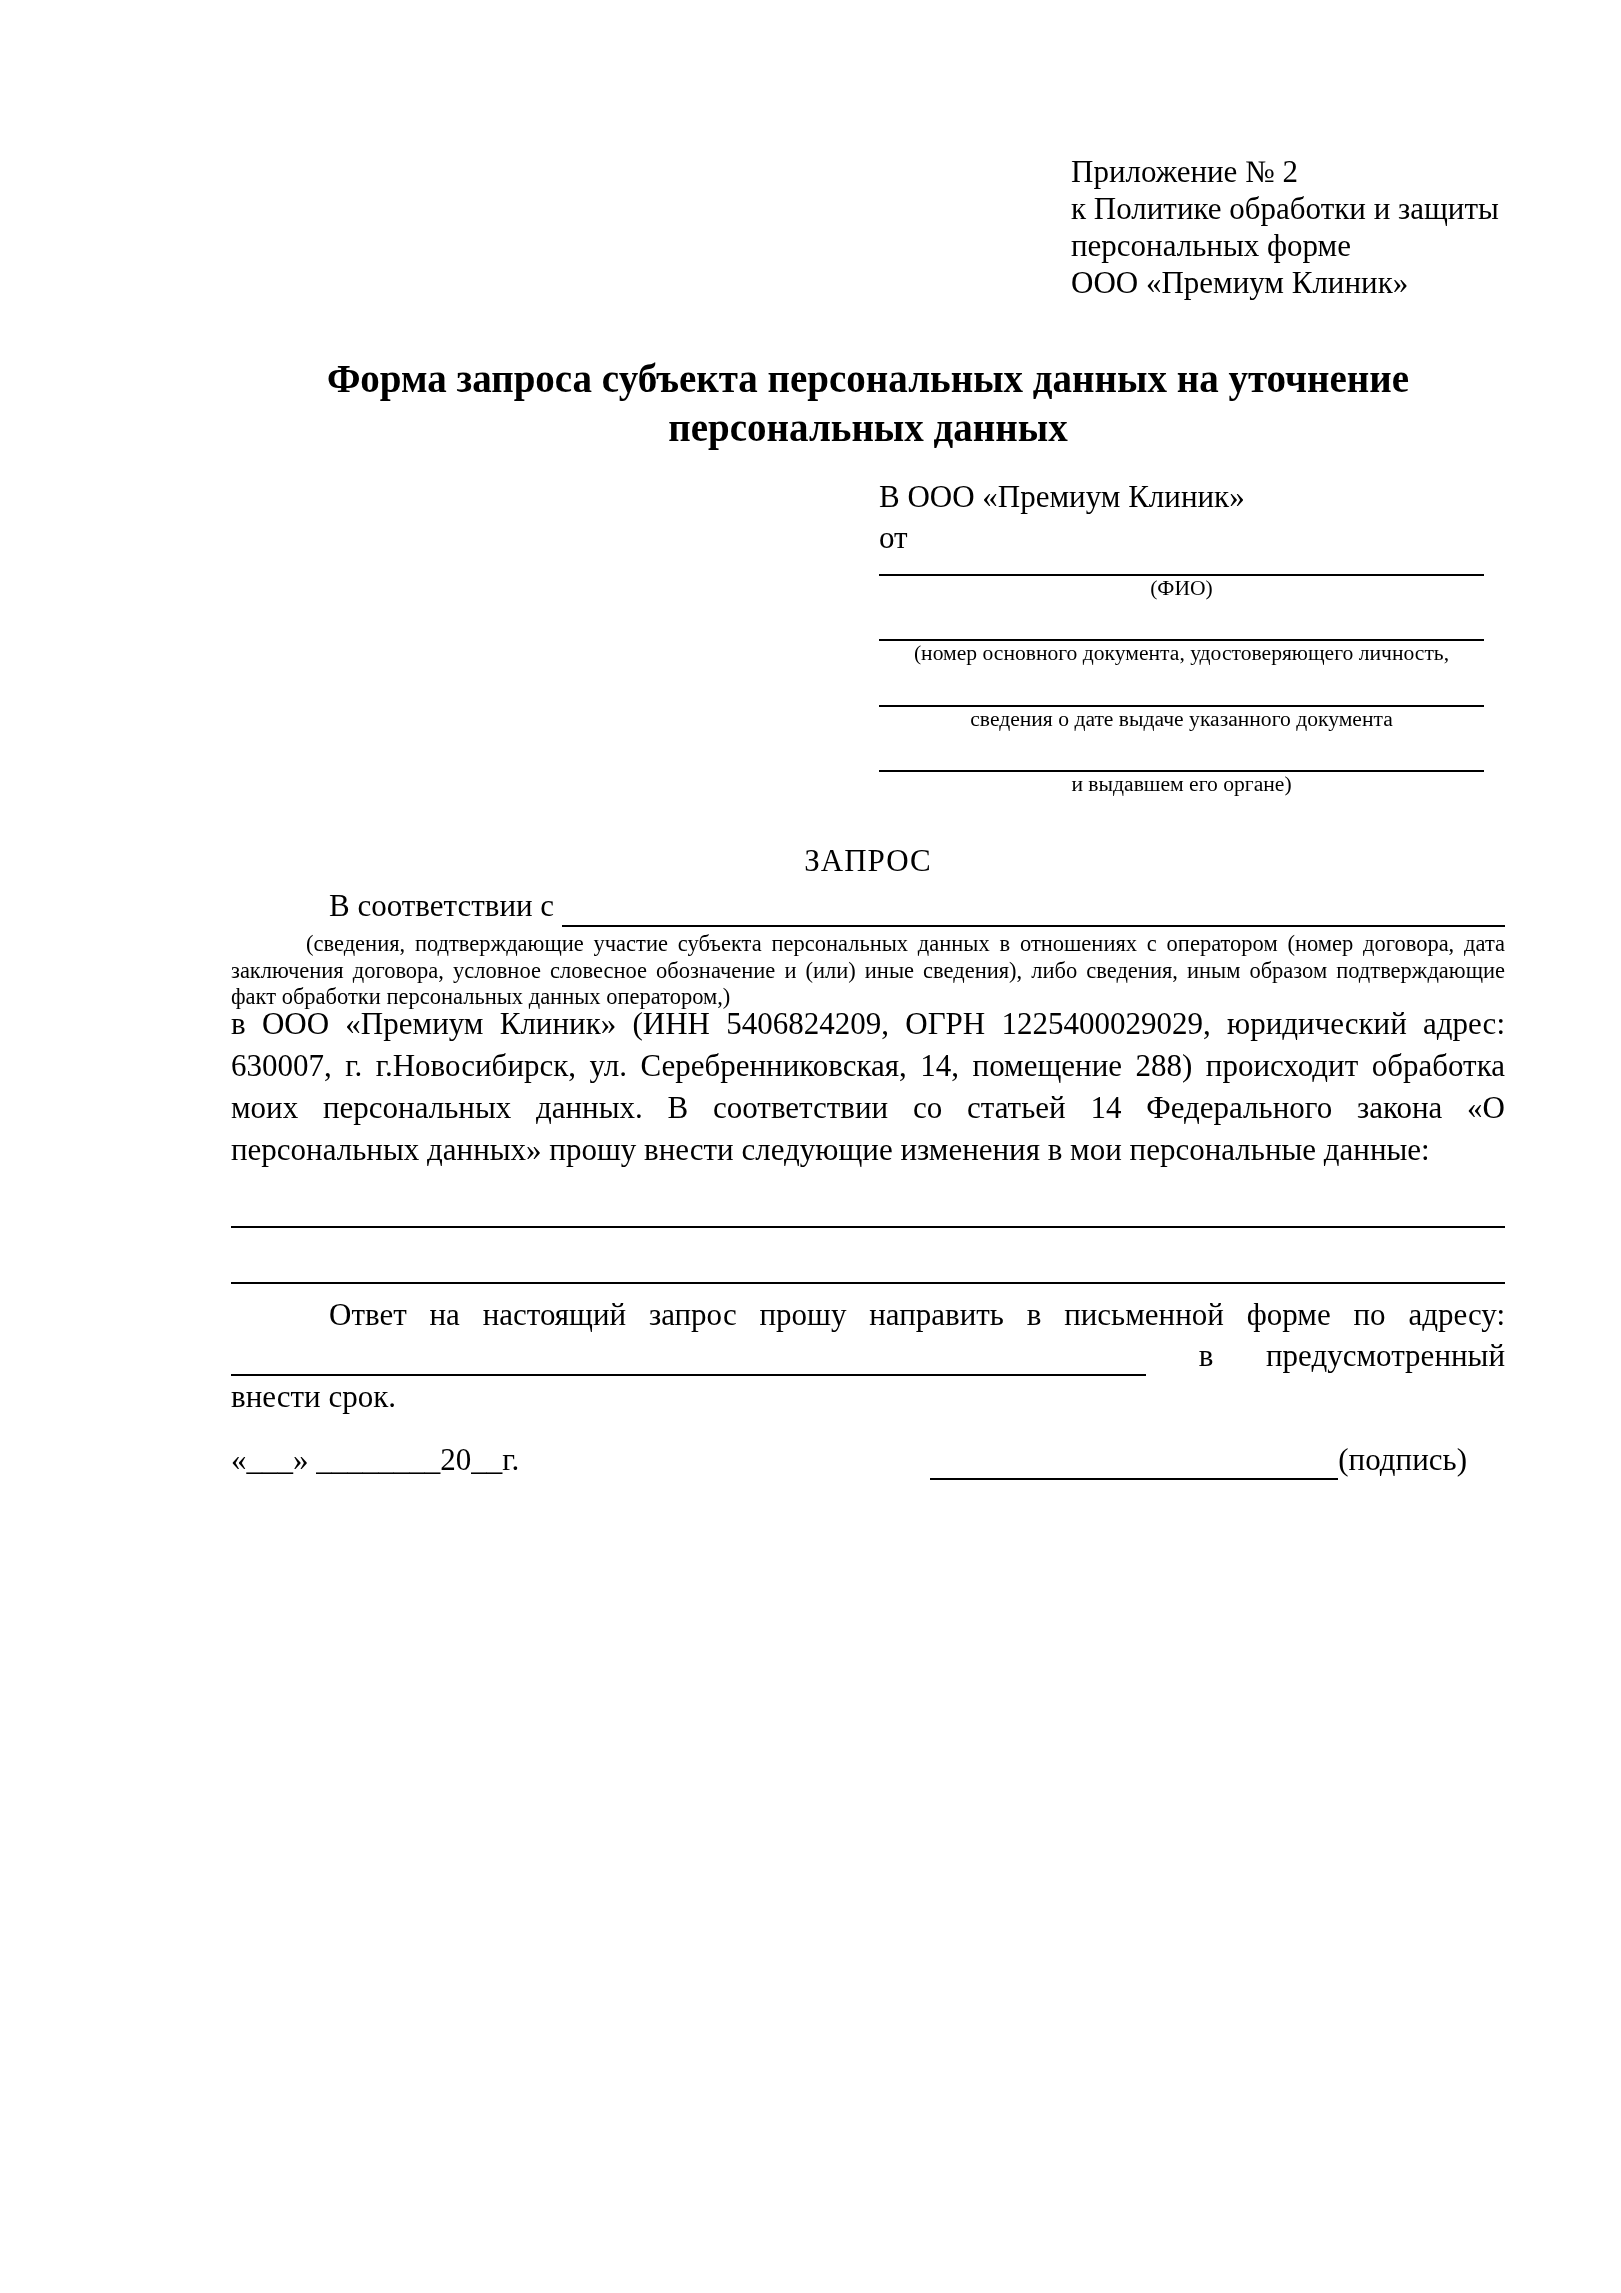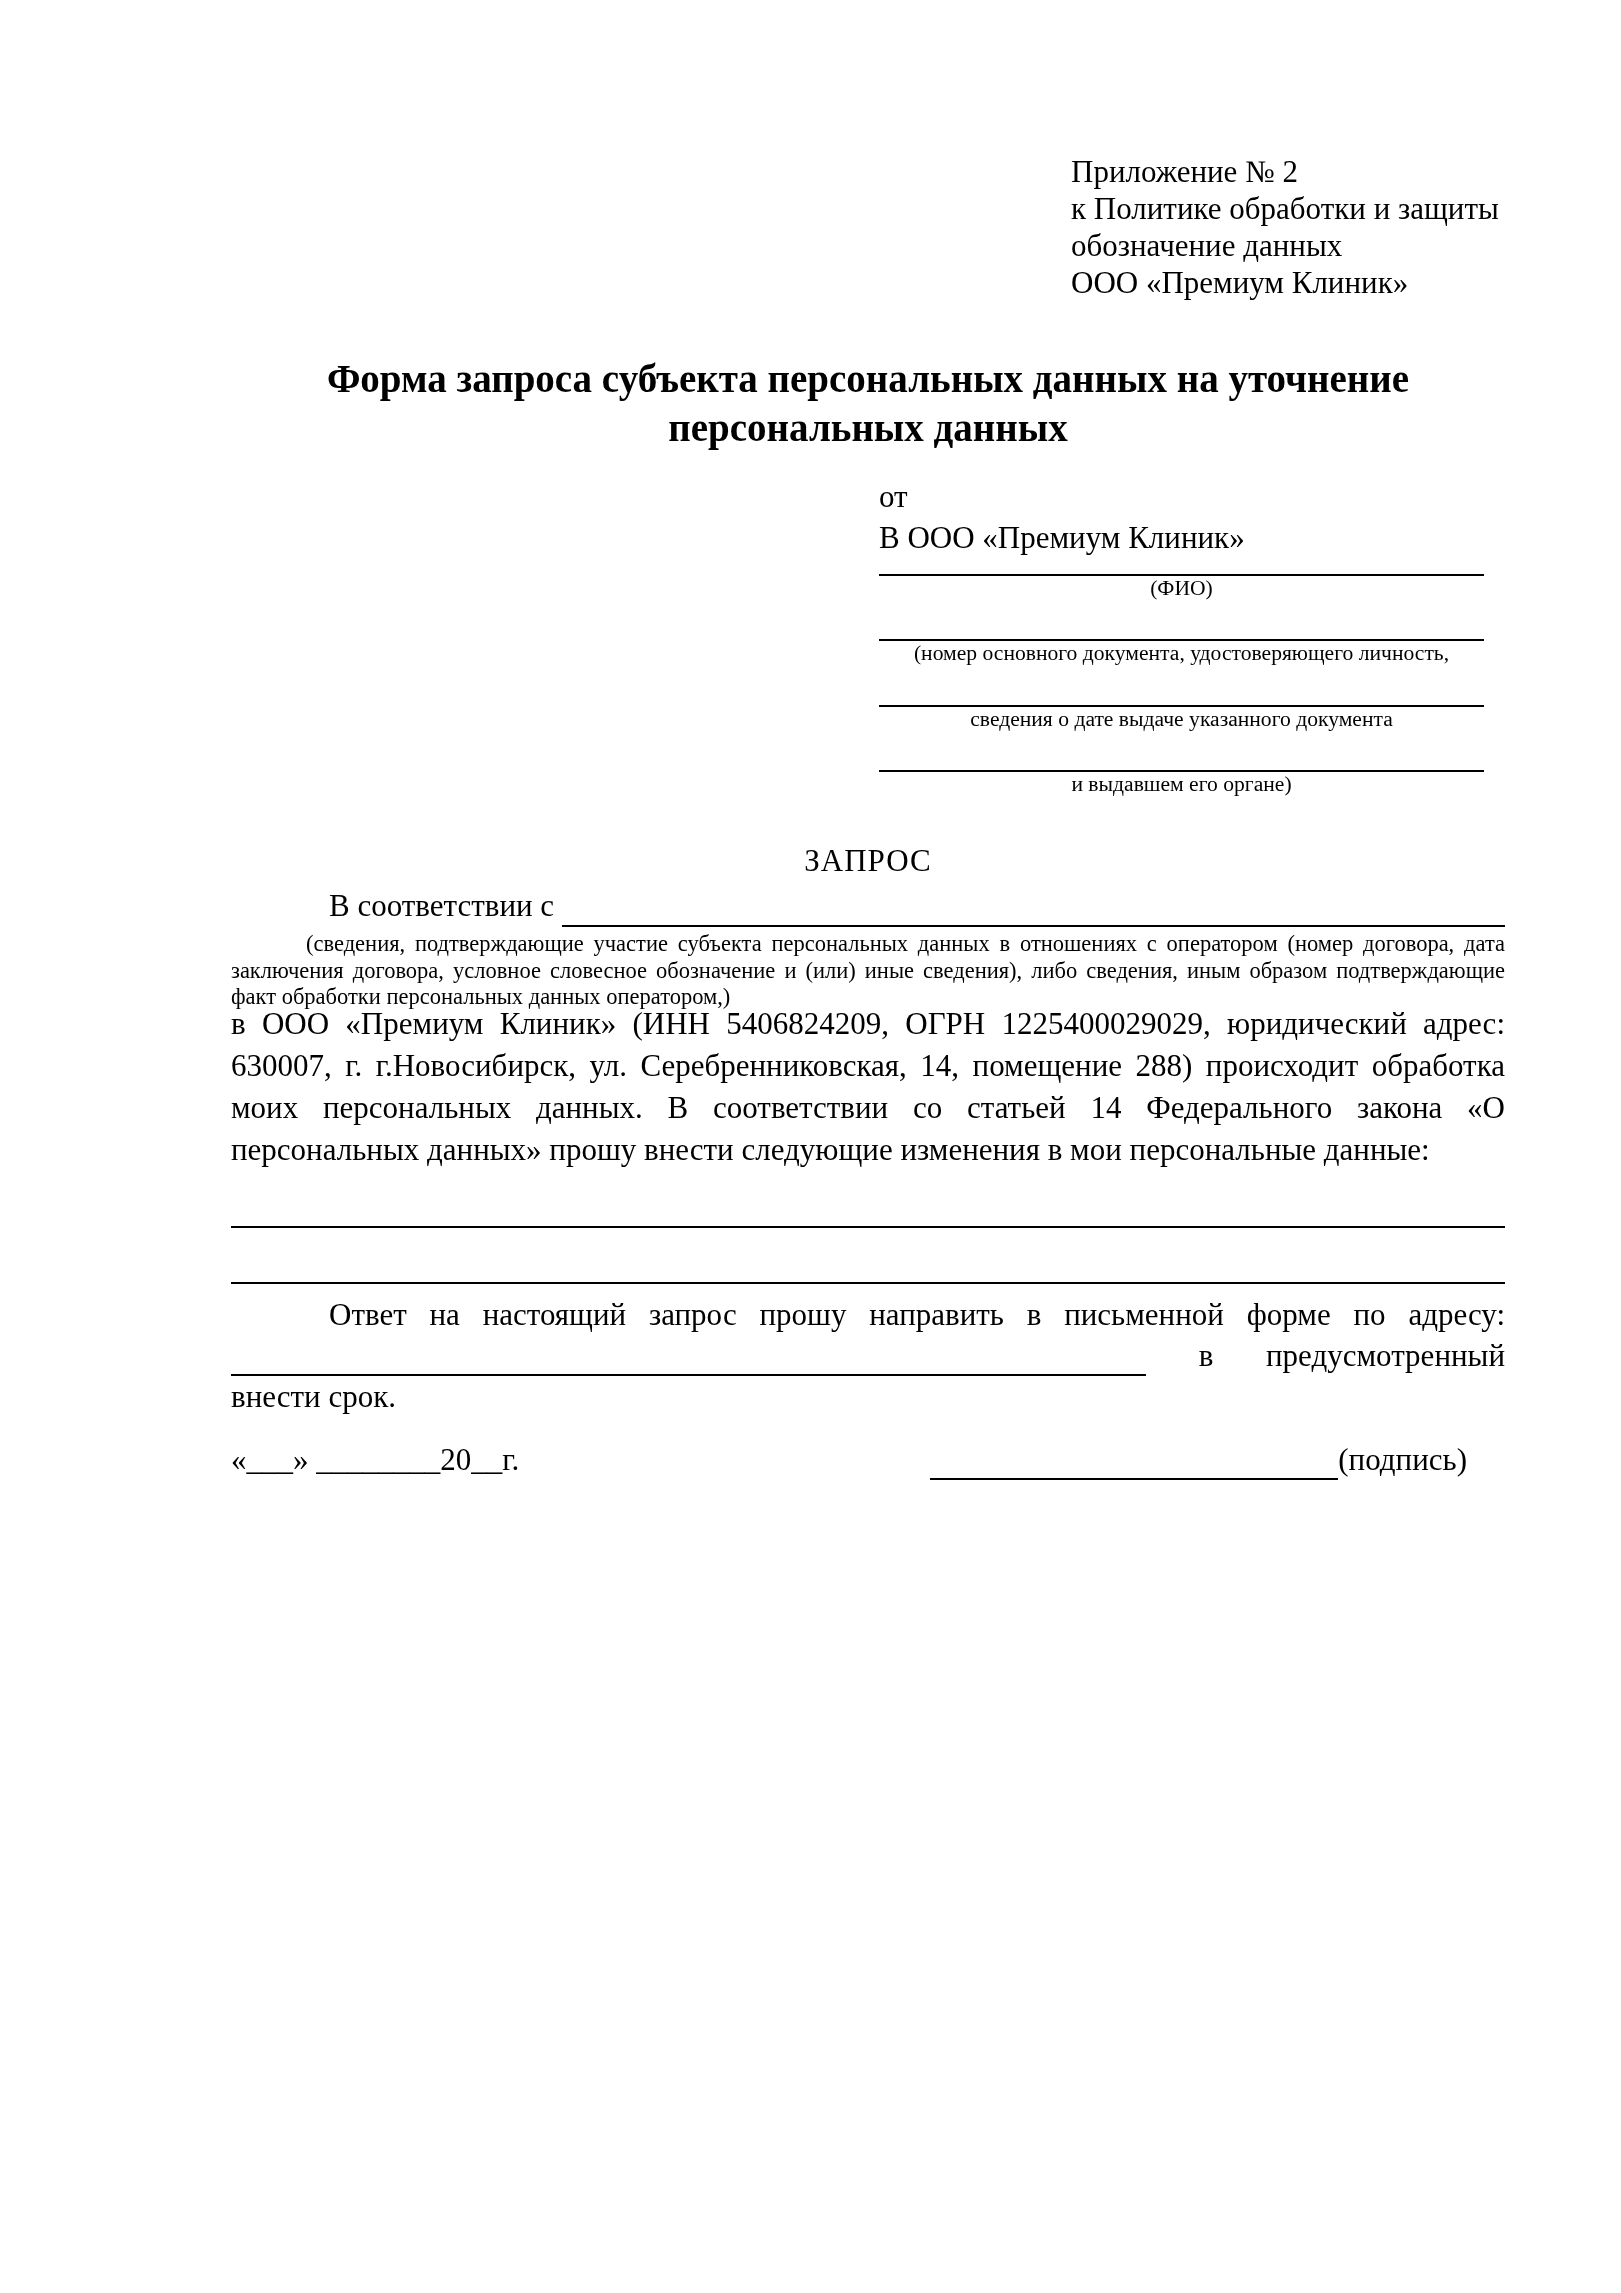--- a/index.html
+++ b/index.html
@@ -78,29 +78,29 @@
   .sig-line { width:408px; border-bottom:2.9px solid #000; height:37px; }
 </style>
 </head>
 <body>
 
 <div class="page">
 
   <div class="appendix">
     <div>Приложение № 2</div>
     <div>к Политике обработки и защиты</div>
-    <div>обозначение данных</div>
+    <div>персональных форме</div>
     <div>ООО «Премиум Клиник»</div>
   </div>
 
   <div class="doc-title">Форма запроса субъекта персональных данных на уточнение персональных данных</div>
 
   <div class="addressee">
+    <div class="addr-text">В ООО «Премиум Клиник»</div>
     <div class="addr-text">от</div>
-    <div class="addr-text">В ООО «Премиум Клиник»</div>
 
     <div class="field-line fl-1"></div>
     <div class="caption">(ФИО)</div>
 
     <div class="field-line fl-n"></div>
     <div class="caption">(номер основного документа, удостоверяющего личность,</div>
 
     <div class="field-line fl-n"></div>
     <div class="caption">сведения о дате выдаче указанного документа</div>
 

